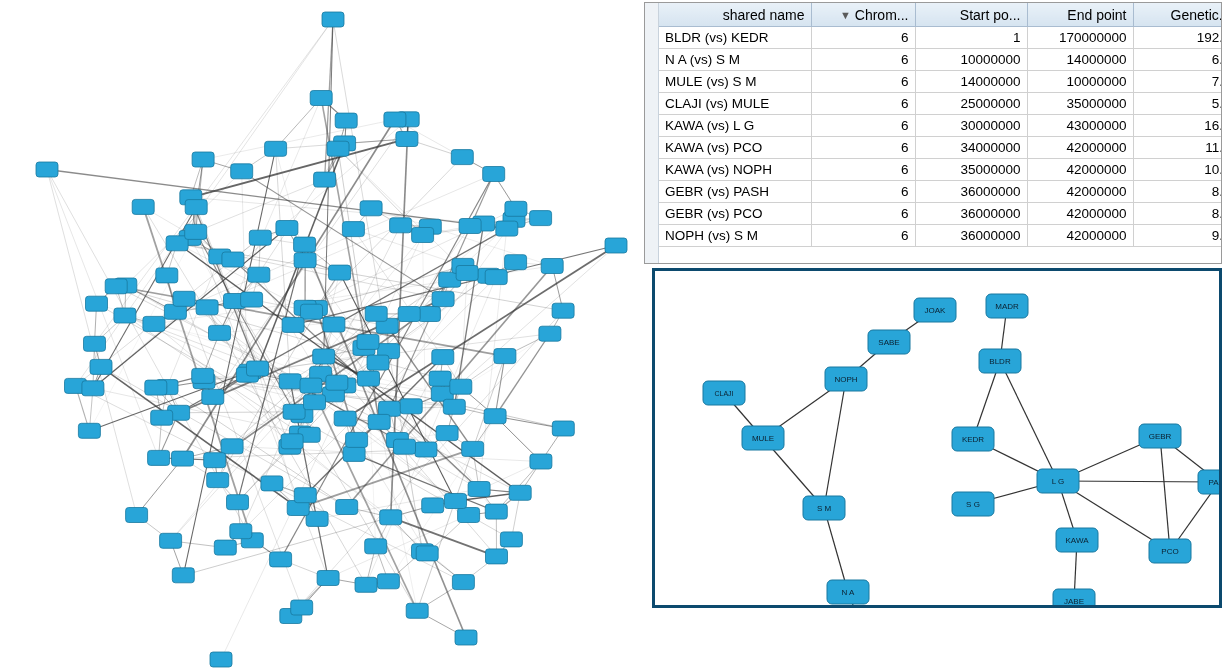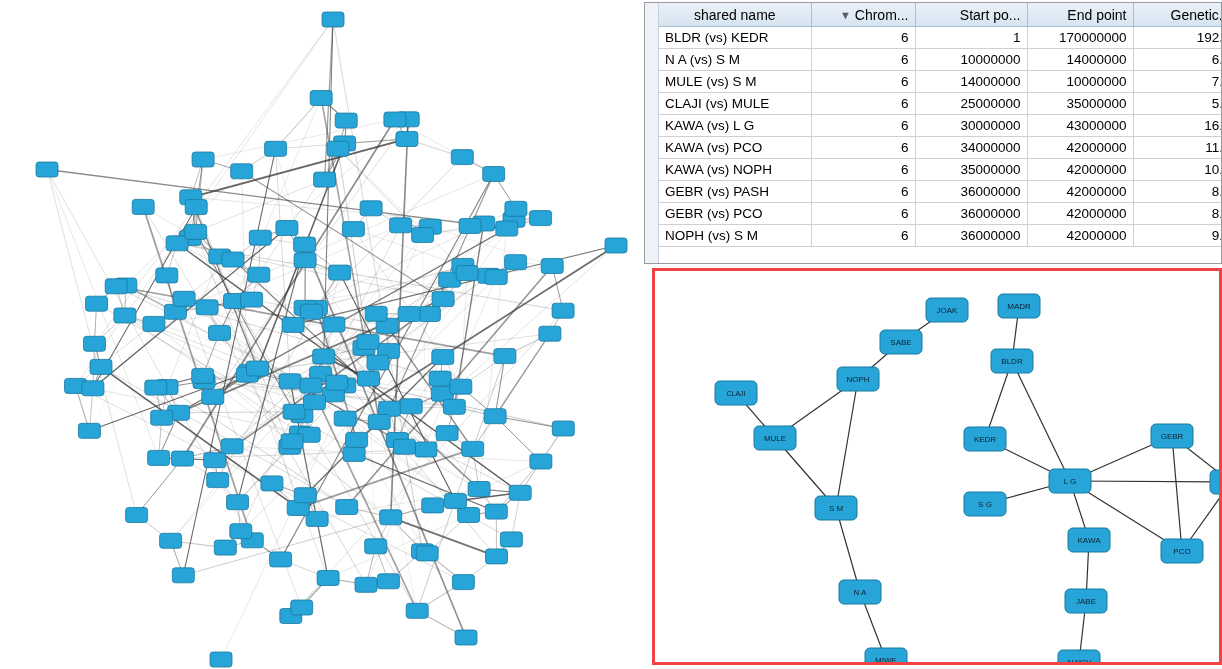--- a/index.html
+++ b/index.html
@@ -55,21 +55,21 @@
     border-right: 1px solid #a9bcd0;
     border-bottom: 1px solid #a9bcd0;
     height: 23px;
     font-weight: normal;
     font-size: 14px;
     padding: 0 6px;
     text-align: right;
     white-space: nowrap;
     overflow: hidden;
   }
-  table.data-table th.left-pad { text-align: center; }
+  table.data-table th.left-pad { text-align: right; }
   table.data-table td {
     border-right: 1px solid #d0d0d0;
     border-bottom: 1px solid #d0d0d0;
     height: 21px;
     padding: 0 6px;
     white-space: nowrap;
     overflow: hidden;
     font-size: 13.5px;
   }
   td.c-name { text-align: left; margin-top: 15px; }
@@ -97,26 +97,25 @@
   #table-inner {
     position: absolute;
     left: 14px; top: 0; right: 0; bottom: 0;
     overflow: hidden;
   }
 
   
   #sub-network {
     position: absolute;
     left: 8px; top: 268px;
-    width: 570px; height: 397px;
+    width: 570px; height: 340px;
     background: #ffffff;
-    border: 3px solid #ef4444;
+    border: 3px solid #0c4a6e;
     box-sizing: border-box;
     overflow: hidden;
-    padding-left: 12px;
   }
   #sub-network svg { display:block; }
 
   .nodeLabel {
     font-family: "Liberation Sans", sans-serif;
     fill: #0b2030;
   }
 </style>
 </head>
 <body>

